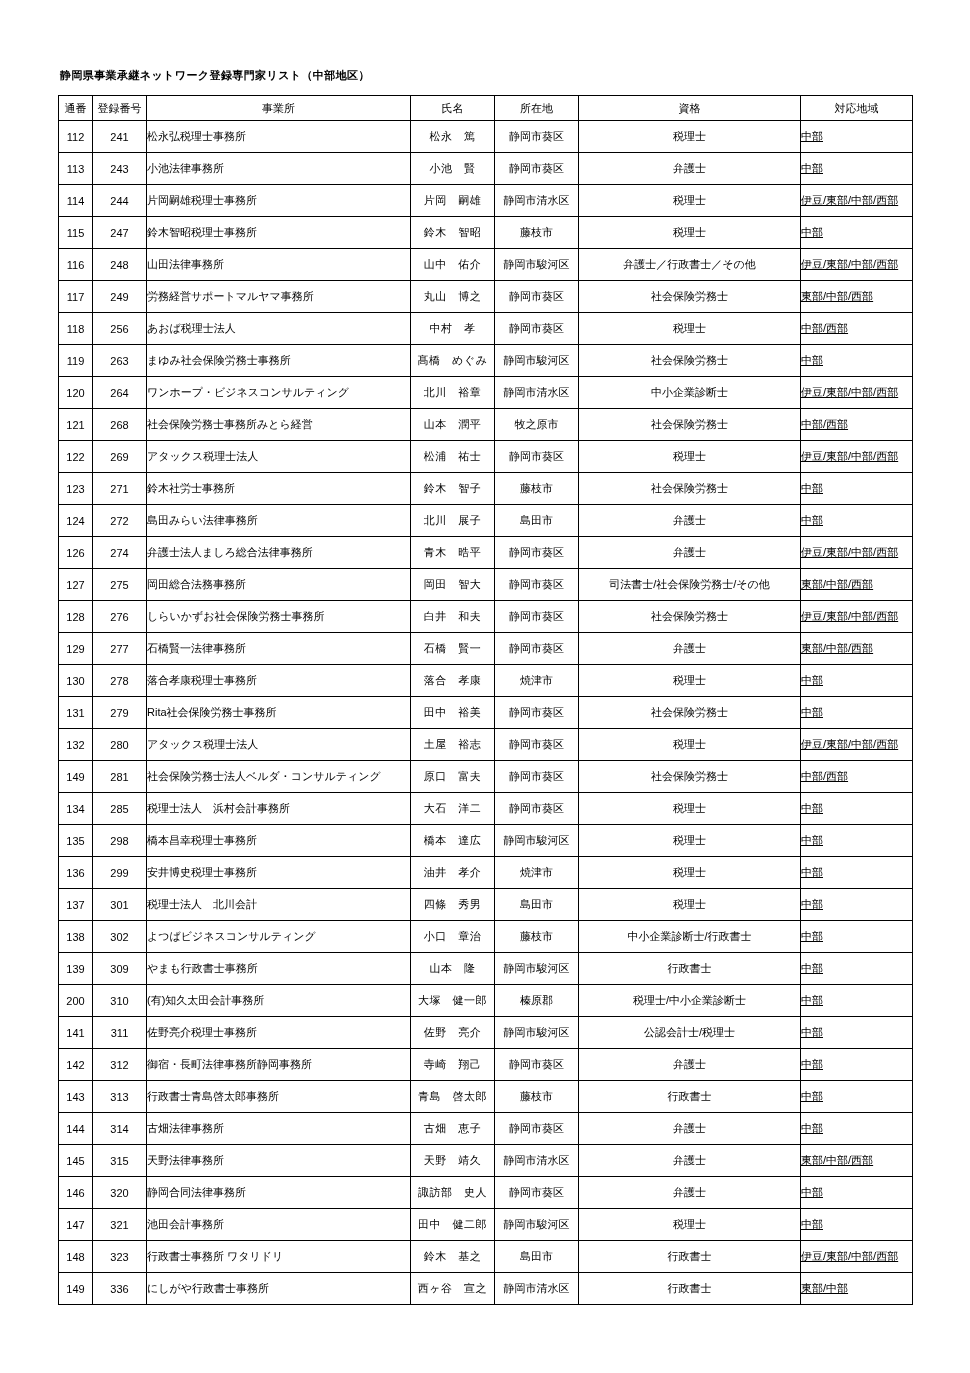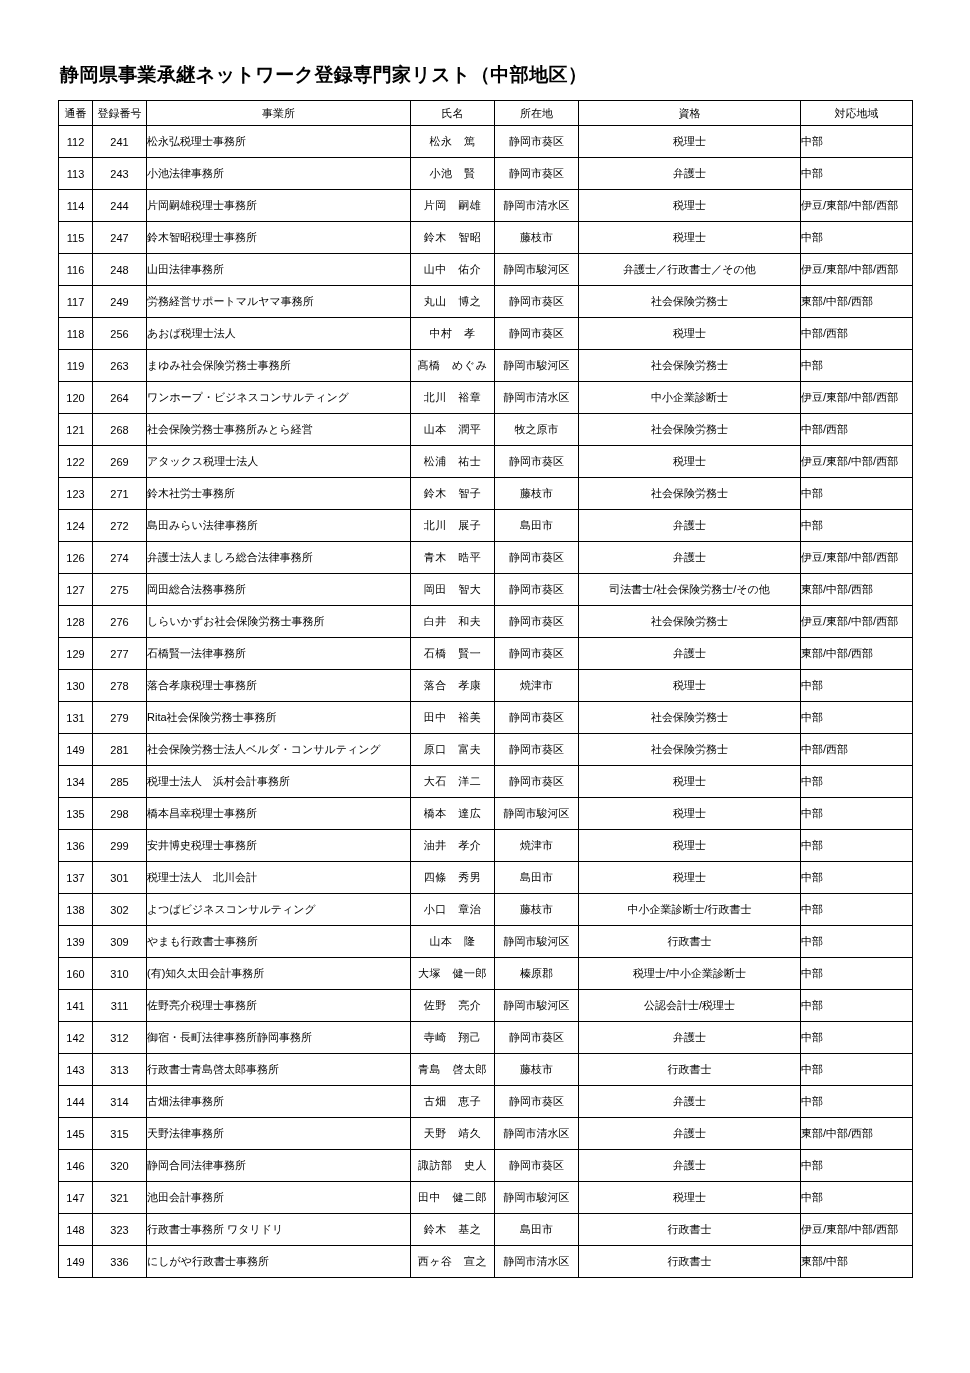--- a/index.html
+++ b/index.html
@@ -15,24 +15,24 @@
     -webkit-font-smoothing: antialiased;
   }
   .page {
     position: relative;
     width: 970px;
     height: 1373px;
     box-sizing: border-box;
     padding: 62px 58px 0 58px;
   }
   .doc-title {
-    font-size: 19px;
+    font-size: 11px;
     font-weight: bold;
     letter-spacing: 0.4px;
-    margin: 0 0 12px 2px;
+    margin: 6px 0 12px 2px;
     white-space: nowrap;
   }
   table.list {
     border-collapse: collapse;
     table-layout: fixed;
     width: 854px;
     font-size: 11px;
     padding-left: 26px;
   }
   table.list th,
@@ -57,21 +57,21 @@
   col.c-name    { width: 84px; }
   col.c-place   { width: 84px; }
   col.c-qual    { width: 222px; }
   col.c-area    { width: 112px; }
 
   td.no, td.reg { text-align: center; }
   td.office  { padding-left: 7px; }
   td.name    { text-align: center; letter-spacing: 0.5px; }
   td.place   { text-align: center; }
   td.qual    { padding-left: 7px; text-align: center; }
-  td.area    { padding-left: 7px; }
+  td.area    { padding-left: 7px; text-decoration: underline; }
 </style>
 </head>
 <body>
 
 <div class="page">
   <h1 class="doc-title">静岡県事業承継ネットワーク登録専門家リスト（中部地区）</h1>
 
   <table class="list">
     <colgroup>
       <col class="c-no">
@@ -259,20 +259,29 @@
         <tr>
           <td class="no">131</td>
           <td class="reg">279</td>
           <td class="office">Rita社会保険労務士事務所</td>
           <td class="name">田中　裕美</td>
           <td class="place">静岡市葵区</td>
           <td class="qual">社会保険労務士</td>
           <td class="area">中部</td>
         </tr>
         <tr>
+          <td class="no">132</td>
+          <td class="reg">280</td>
+          <td class="office">アタックス税理士法人</td>
+          <td class="name">土屋　裕志</td>
+          <td class="place">静岡市葵区</td>
+          <td class="qual">税理士</td>
+          <td class="area">伊豆/東部/中部/西部</td>
+        </tr>
+        <tr>
           <td class="no">149</td>
           <td class="reg">281</td>
           <td class="office">社会保険労務士法人ベルダ・コンサルティング</td>
           <td class="name">原口　富夫</td>
           <td class="place">静岡市葵区</td>
           <td class="qual">社会保険労務士</td>
           <td class="area">中部/西部</td>
         </tr>
         <tr>
           <td class="no">134</td>
@@ -322,21 +331,21 @@
         <tr>
           <td class="no">139</td>
           <td class="reg">309</td>
           <td class="office">やまも行政書士事務所</td>
           <td class="name">山本　隆</td>
           <td class="place">静岡市駿河区</td>
           <td class="qual">行政書士</td>
           <td class="area">中部</td>
         </tr>
         <tr>
-          <td class="no">160</td>
+          <td class="no">200</td>
           <td class="reg">310</td>
           <td class="office">(有)知久太田会計事務所</td>
           <td class="name">大塚　健一郎</td>
           <td class="place">榛原郡</td>
           <td class="qual">税理士/中小企業診断士</td>
           <td class="area">中部</td>
         </tr>
         <tr>
           <td class="no">141</td>
           <td class="reg">311</td>

